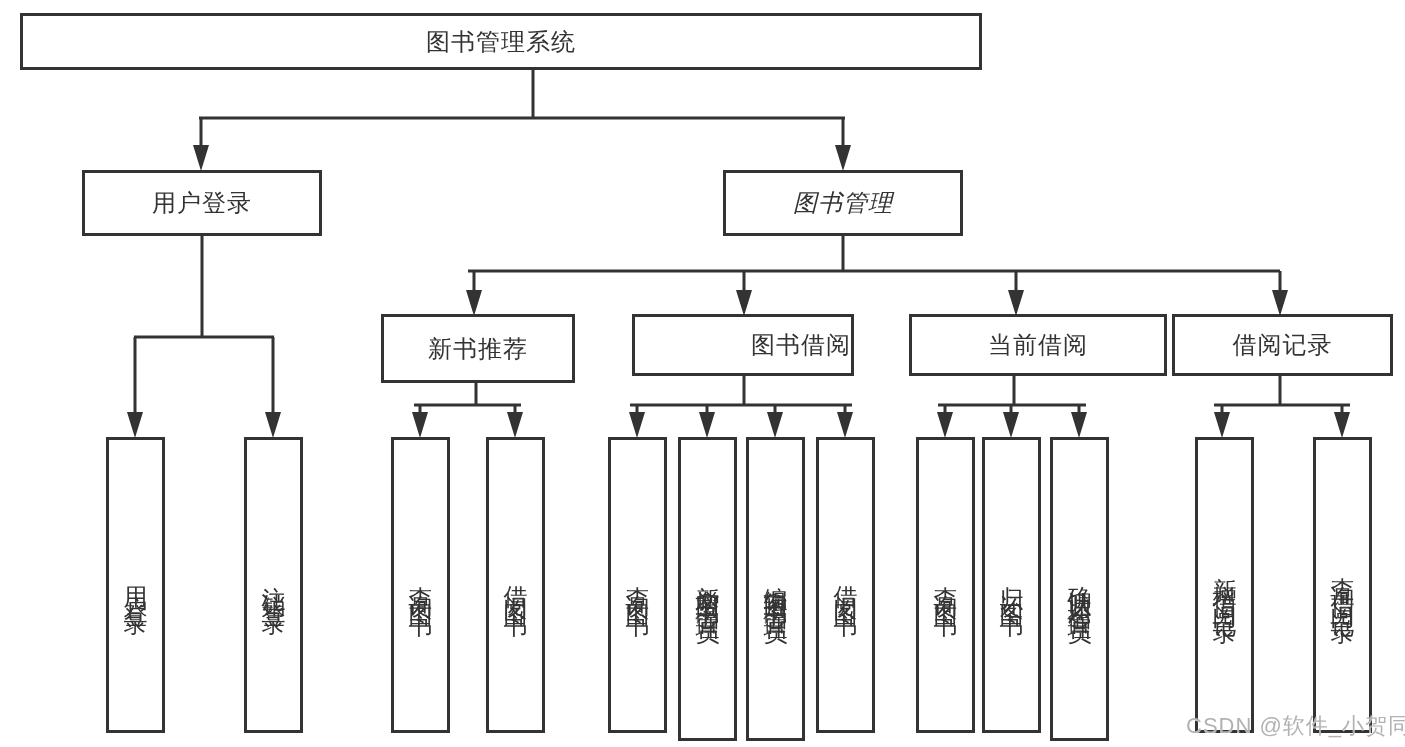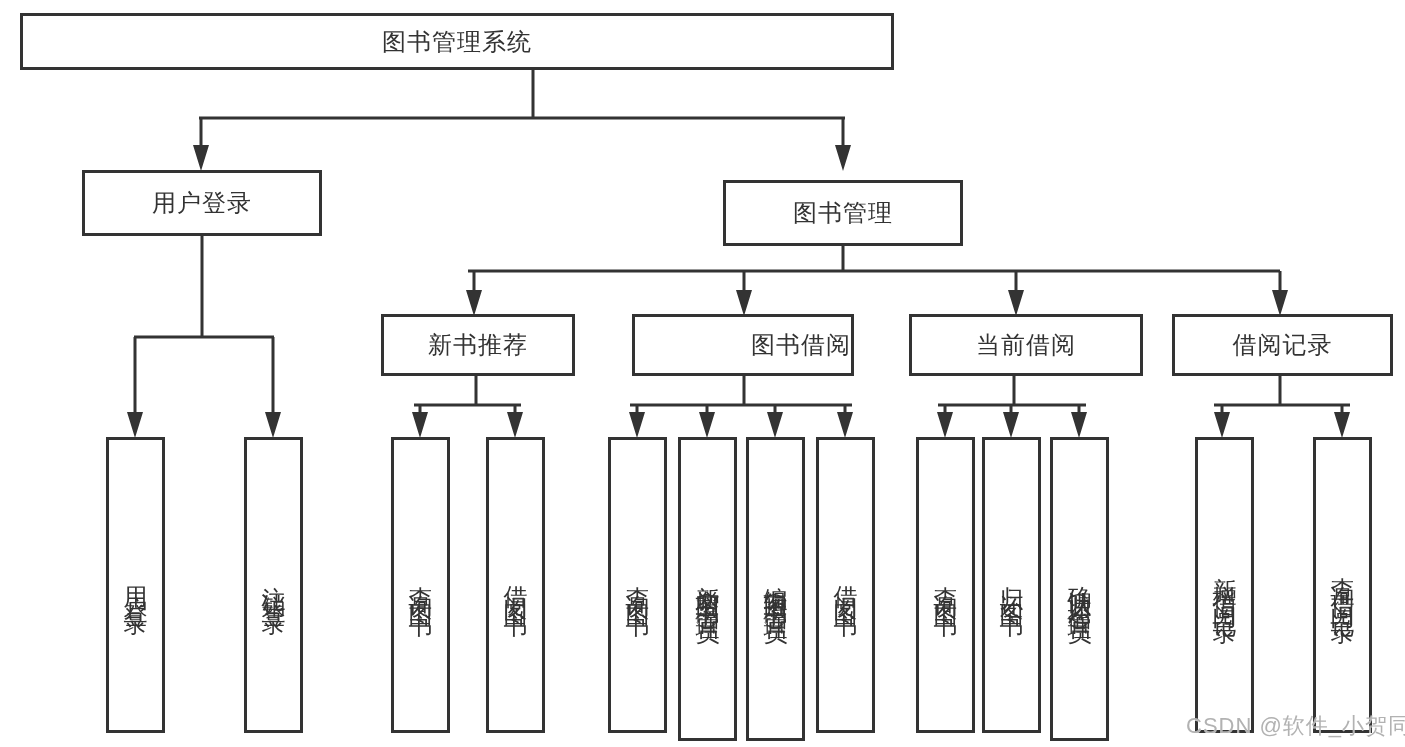--- a/index.html
+++ b/index.html
@@ -61,38 +61,38 @@
              M699 412 L715 412 L707 438 Z
              M767 412 L783 412 L775 438 Z
              M837 412 L853 412 L845 438 Z
              M937 412 L953 412 L945 438 Z
              M1003 412 L1019 412 L1011 438 Z
              M1071 412 L1087 412 L1079 438 Z
              M1214 412 L1230 412 L1222 438 Z
              M1334 412 L1350 412 L1342 438 Z" fill="#333333" stroke="none"></path>
   </svg>
 
-  <div class="hbox" style="left:20px;top:13px;width:874px;height:57px;text-align:center;">
+  <div class="hbox" style="left:20px;top:13px;width:962px;height:57px;text-align:center;">
     <span>图书管理系统</span>
   </div>
 
   <div class="hbox" style="left:82px;top:170px;width:240px;height:66px;">
     <span>用户登录</span>
   </div>
-  <div class="hbox" style="left:723px;top:180px;width:240px;height:66px;">
+  <div class="hbox" style="left:723px;top:170px;width:240px;height:66px;font-style:italic;">
     <span>图书管理</span>
   </div>
 
-  <div class="hbox" style="left:381px;top:314px;width:194px;height:62px;">
+  <div class="hbox" style="left:381px;top:314px;width:194px;height:69px;">
     <span>新书推荐</span>
   </div>
   <div class="hbox" style="left:632px;top:314px;width:222px;height:62px;justify-content:flex-end;">
     <span>图书借阅</span>
   </div>
-  <div class="hbox" style="left:909px;top:314px;width:234px;height:62px;">
+  <div class="hbox" style="left:909px;top:314px;width:258px;height:62px;">
     <span>当前借阅</span>
   </div>
   <div class="hbox" style="left:1172px;top:314px;width:221px;height:62px;">
     <span>借阅记录</span>
   </div>
 
   <div class="vbox" style="left:106px;top:437px;width:59px;height:296px;">
     <span class="vtext">用户登录</span>
   </div>
   <div class="vbox" style="left:244px;top:437px;width:59px;height:296px;">

